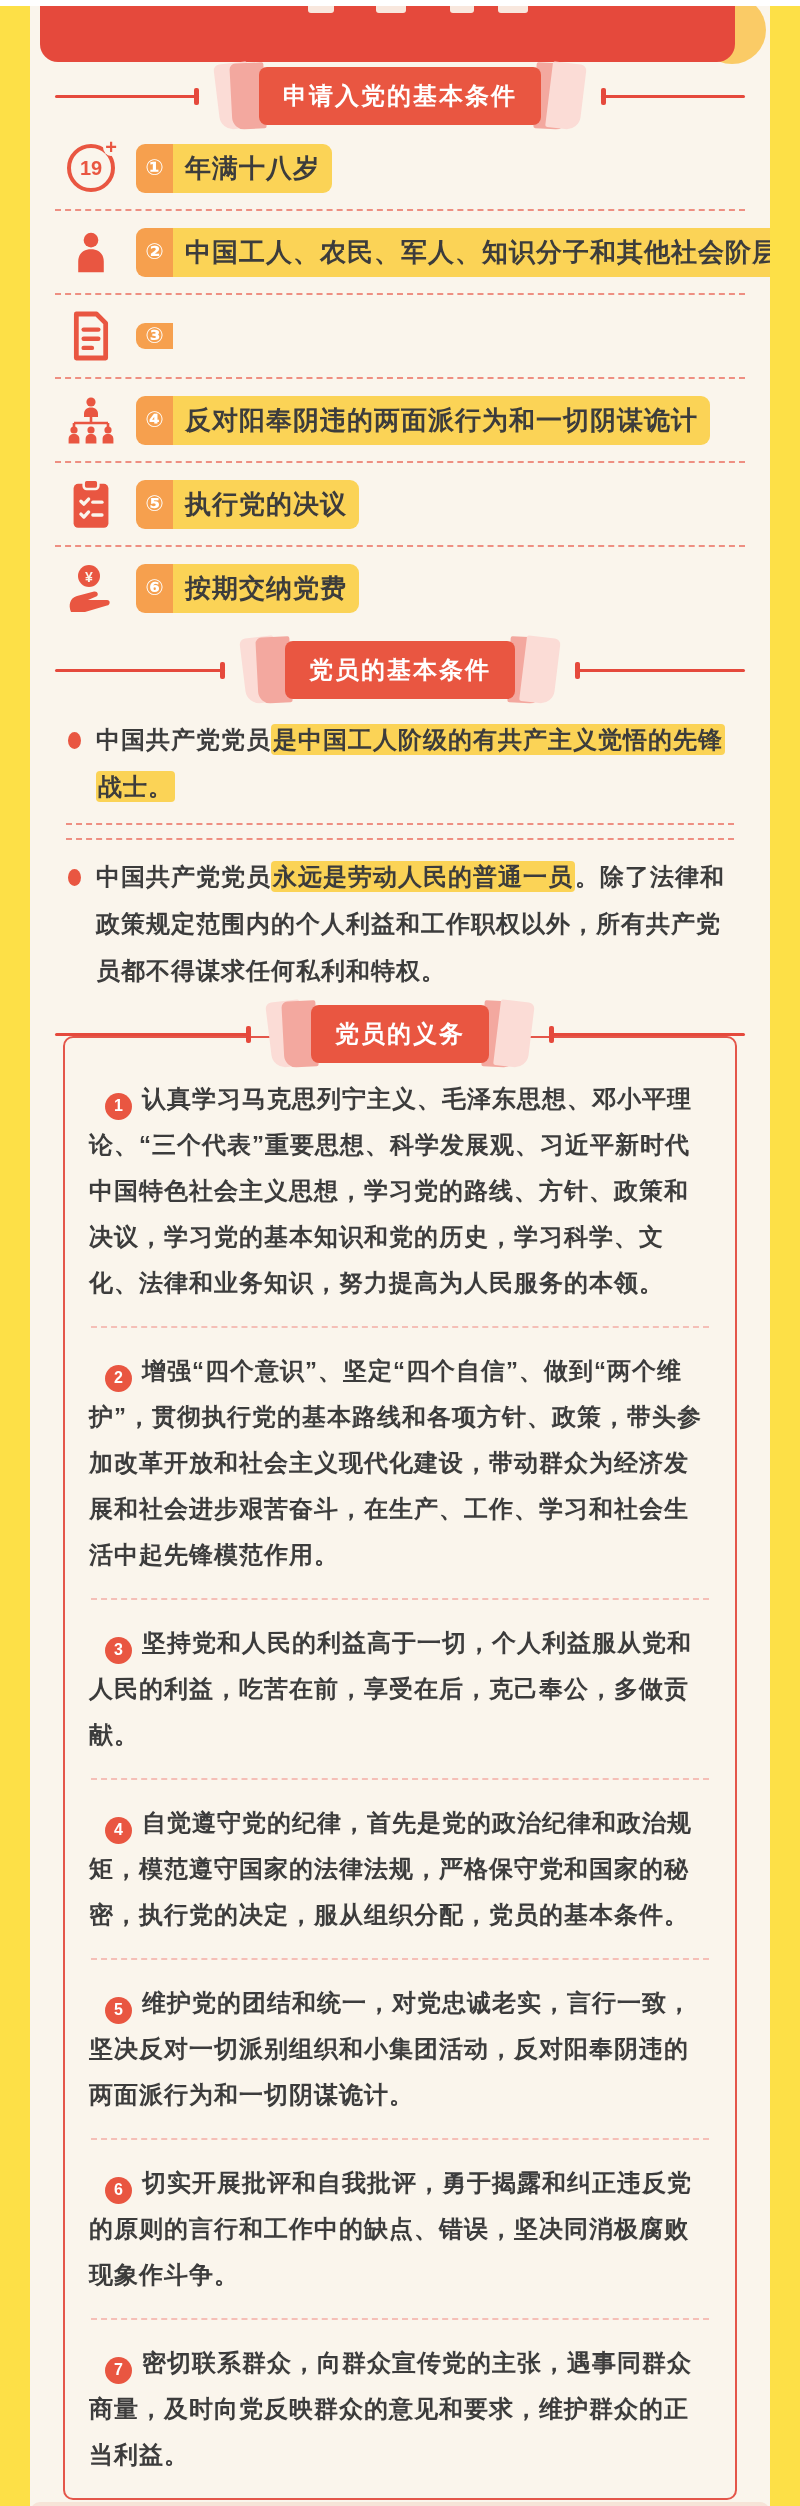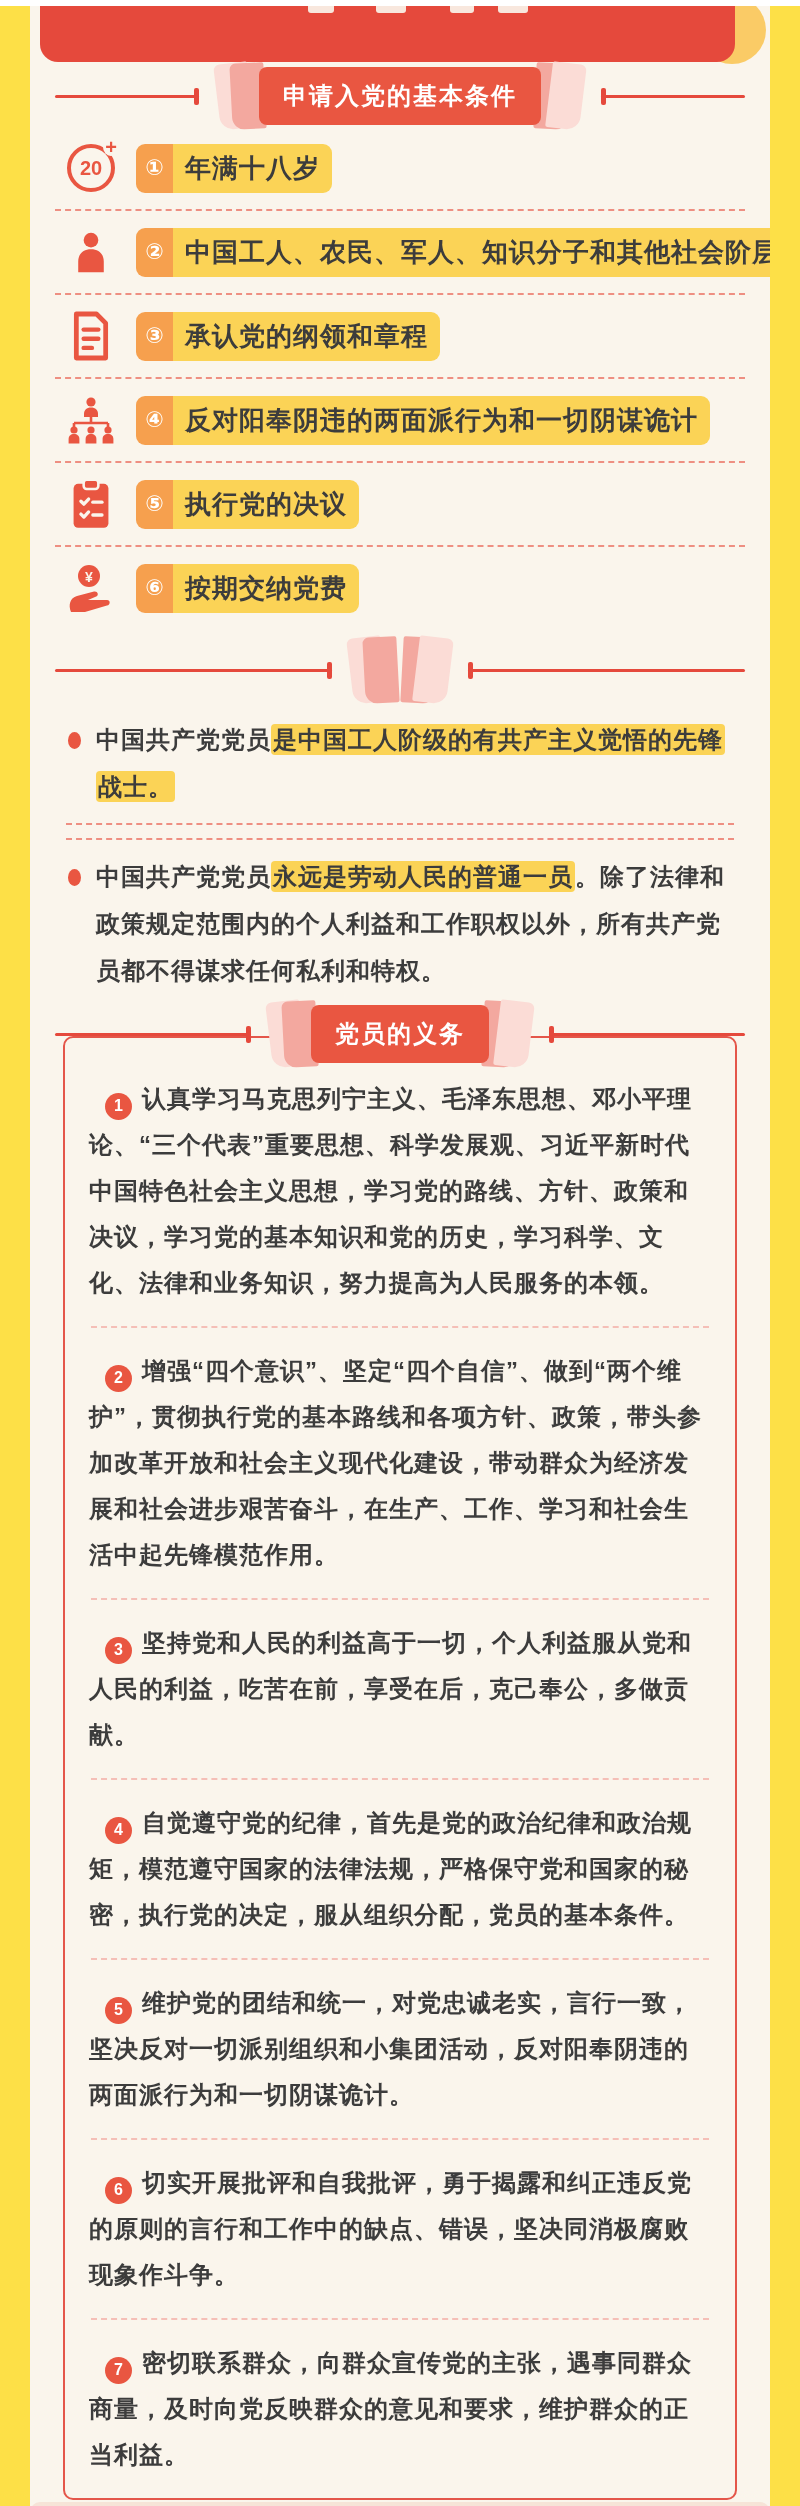--- a/index.html
+++ b/index.html
@@ -191,21 +191,21 @@
           </div>
       </div>
       <div class="seg r"></div>
     </div>
 
     <div class="req-list">
 
       <div class="req-row">
         <div class="req-icon">
           <div class="icon18">
-              <span>20</span>
+              <span>19</span>
               <i>+</i>
             </div>
         </div>
         <div class="req-pill">
           <span class="req-badge">①</span>
           <span class="req-text">年满十八岁</span>
         </div>
       </div>
       <div class="sep"></div>
 
@@ -227,21 +227,20 @@
         <div class="req-icon">
           <svg class="svgic" width="44" height="50" viewBox="0 0 24 27">
             <path d="M4 1.5h11l5 5v19H4z" fill="none" stroke="#E95641" stroke-width="2.6" stroke-linejoin="round"></path>
             <line x1="8" y1="10" x2="16" y2="10" stroke="#E95641" stroke-width="2.4" stroke-linecap="round"></line>
             <line x1="8" y1="15" x2="16" y2="15" stroke="#E95641" stroke-width="2.4" stroke-linecap="round"></line>
             <line x1="8" y1="20" x2="12.5" y2="20" stroke="#E95641" stroke-width="2.4" stroke-linecap="round"></line>
           </svg>
         </div>
         <div class="req-pill">
           <span class="req-badge">③</span>
-          <span class="req-text">承认党的纲领和章程</span>
         </div>
       </div>
       <div class="sep"></div>
 
       <div class="req-row">
         <div class="req-icon">
           <svg class="svgic" width="52" height="48" viewBox="0 0 52 48">
             <circle cx="26" cy="6" r="4.6" fill="#E95641"></circle>
             <path d="M26 11.5c-4.4 0-7 2.6-7 6.4v3.1h14v-3.1c0-3.8-2.6-6.4-7-6.4z" fill="#E95641"></path>
             <line x1="26" y1="21" x2="26" y2="27" stroke="#E95641" stroke-width="2.6"></line>
@@ -296,20 +295,21 @@
       </div>
     </div>
 
     <div class="sec-header" style="margin-top:18px">
       <div class="seg l"></div>
       <div class="bookwrap">
         <div class="pgs left">
             <div class="pg pg1"></div>
             <div class="pg pg2"></div>
           </div>
+        <div class="hlabel">党员的基本条件</div>
         <div class="pgs right">
             <div class="pg pg2"></div>
             <div class="pg pg1"></div>
           </div>
       </div>
       <div class="seg r"></div>
     </div>
 
     <div class="bullets">
       <p class="bullet">

